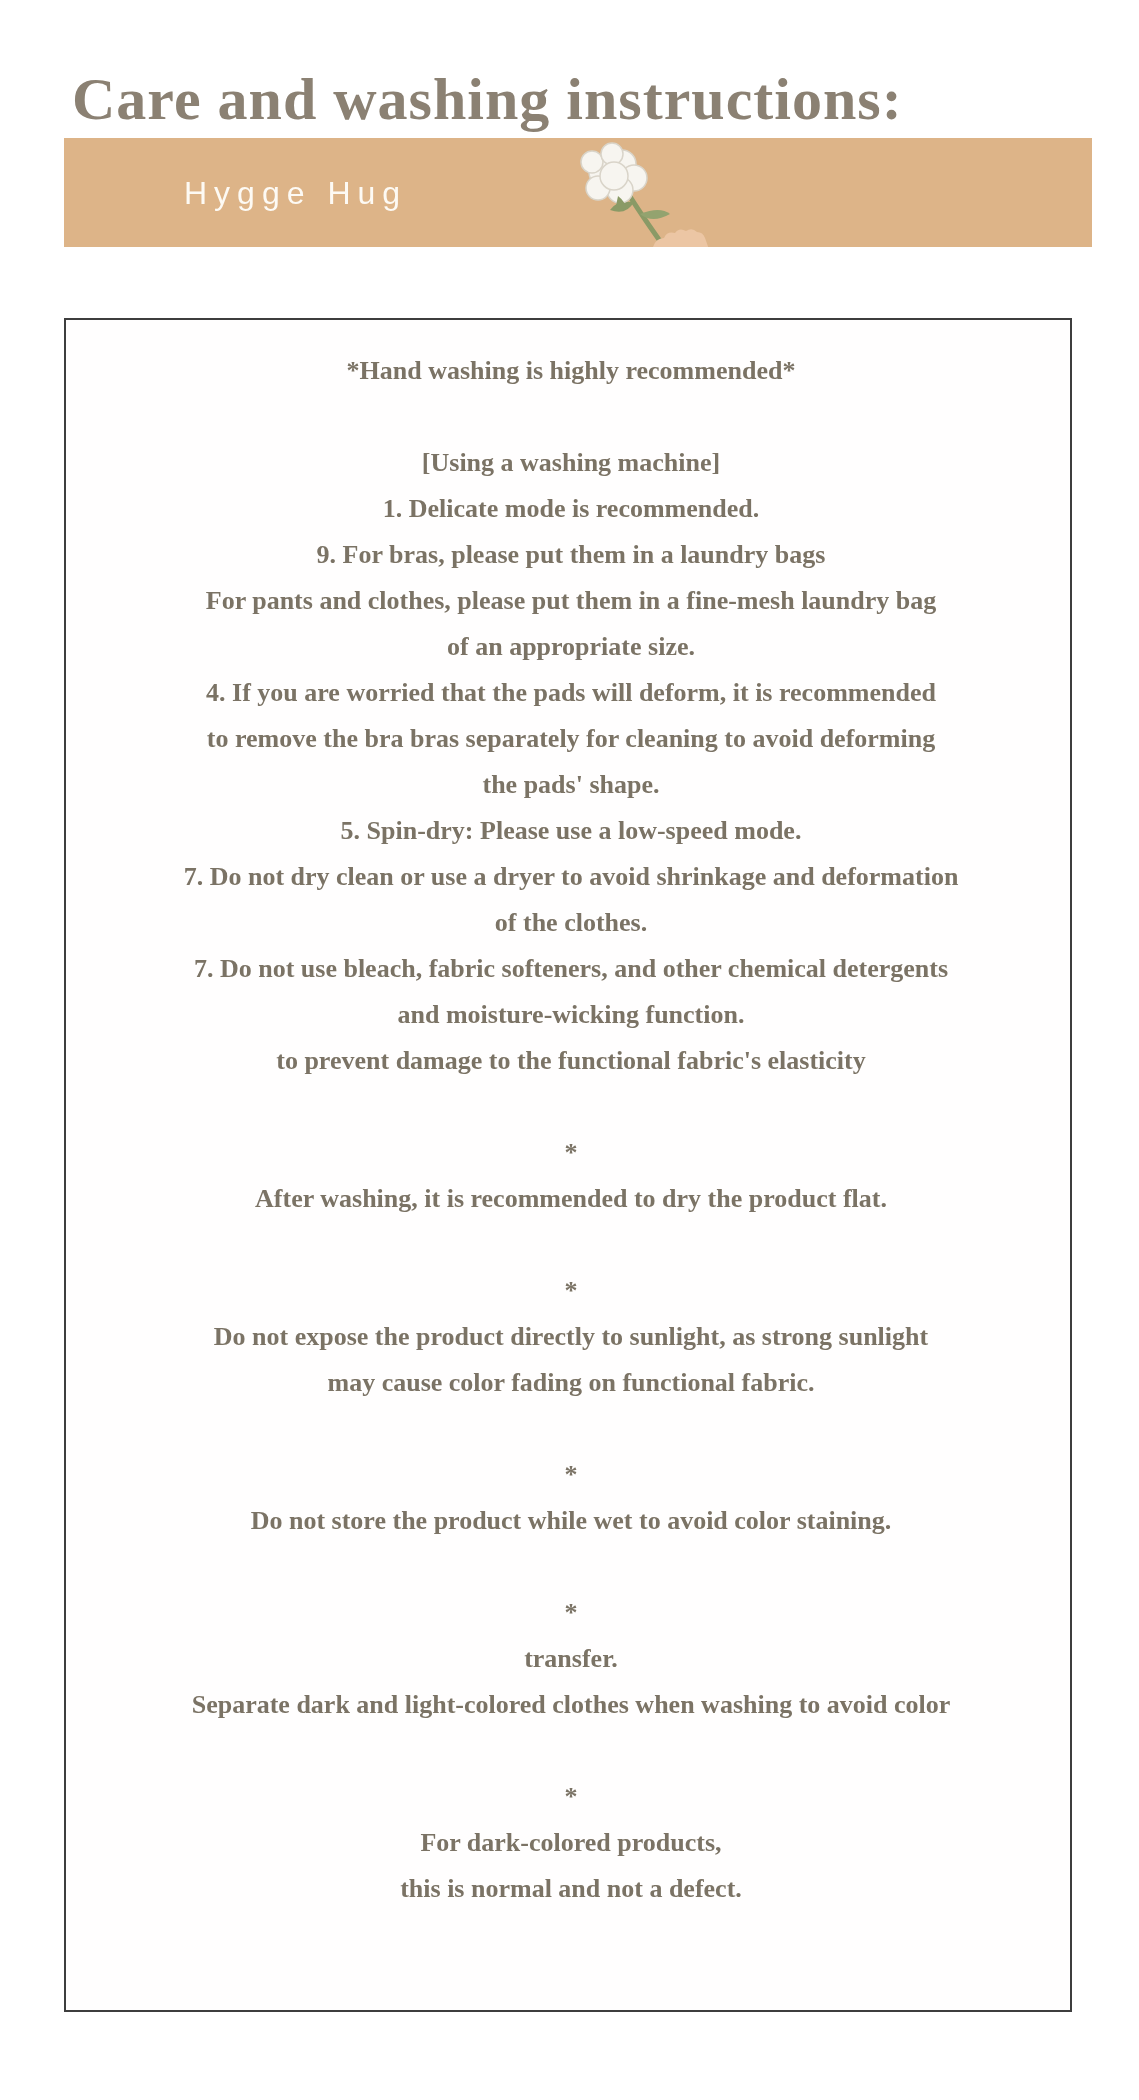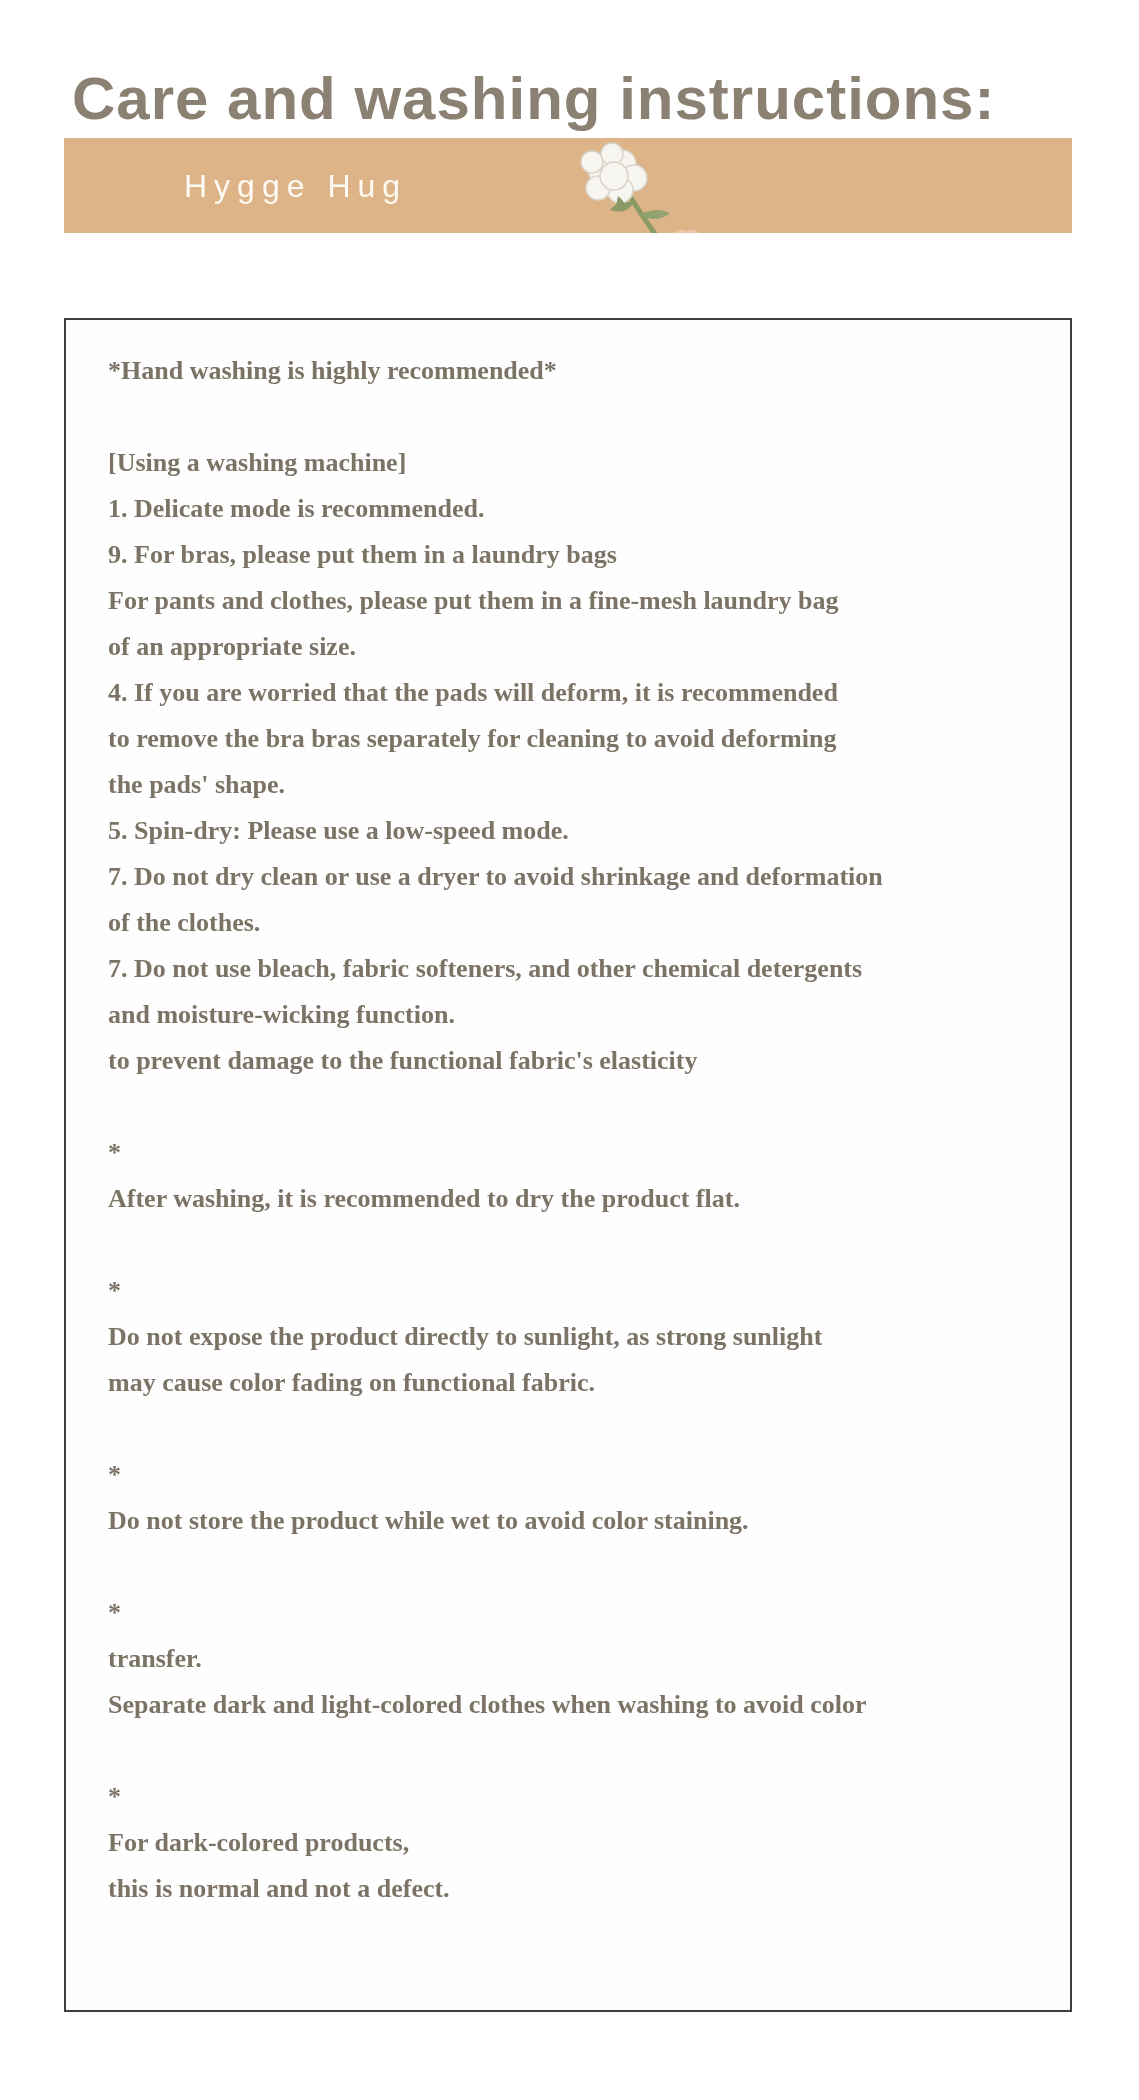--- a/index.html
+++ b/index.html
@@ -2,41 +2,42 @@
 <html><head>
 <meta charset="utf-8">
 <style>
   html,body{margin:0;padding:0;background:#ffffff;}
   body{
     width:1139px;height:2100px;position:relative;overflow:hidden;
     font-family:"Liberation Serif", serif;
   }
   .page-title{
     position:absolute;left:72px;top:26px;width:1040px;
-    font-family:Liberation Sans, sans-serif;
+    font-family:Liberation Serif, serif;
     font-weight:700;font-size:60px;line-height:1.1;
     color:#8b8173;letter-spacing:1px;white-space:nowrap;
   }
   .brand-banner{
-    position:absolute;left:64px;top:138px;width:1008px;height:95px;
-    background:#ddb488;overflow:hidden;
+    position:absolute;left:64px;top:138px;width:1008px;height:109px;
+    background:#ddb488;overflow:hidden;padding-left:20px;
   }
   .brand-name{
     position:absolute;left:120px;top:50%;transform:translateY(-50%);
     font-family:"Liberation Sans", sans-serif;
     font-size:32px;letter-spacing:7px;color:#fdfaf4;font-weight:500;
     white-space:nowrap;
   }
   .flower-art{
     position:absolute;left:470px;top:0;width:220px;height:117px;
   }
   .care-box{
     position:absolute;left:64px;top:318px;width:1008px;height:1694px;
     background:#fffefe;border:2px solid #3e3e3e;box-sizing:border-box;
     padding:28px 36px 0 42px;
+    text-align:center;
   }
   .care-line{
     font-family:"Liberation Serif", serif;
     font-weight:700;font-size:26px;line-height:46px;min-height:46px;
     color:#7b7365;white-space:nowrap;
   }
 </style>
 </head>
 <body>
 

